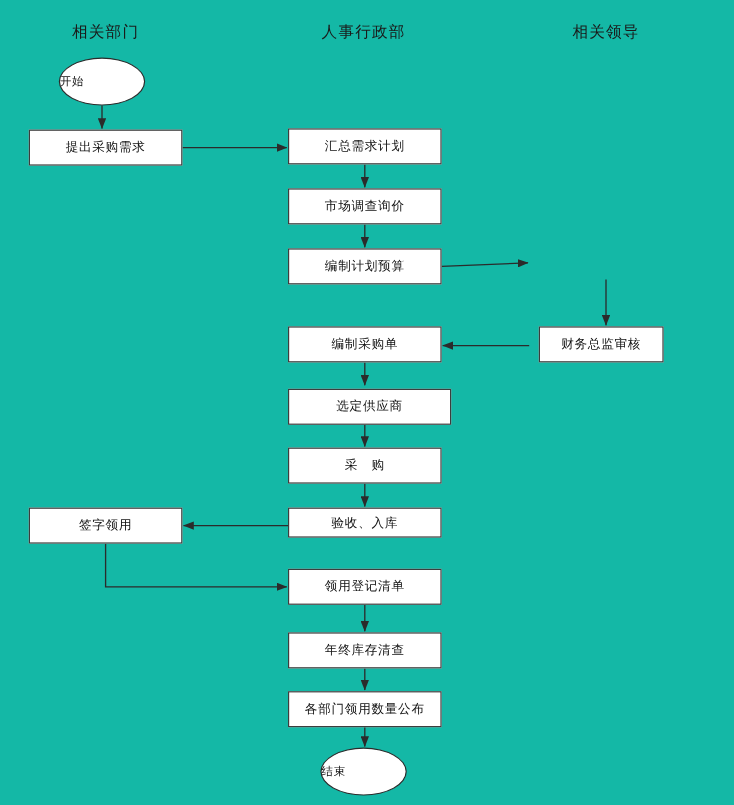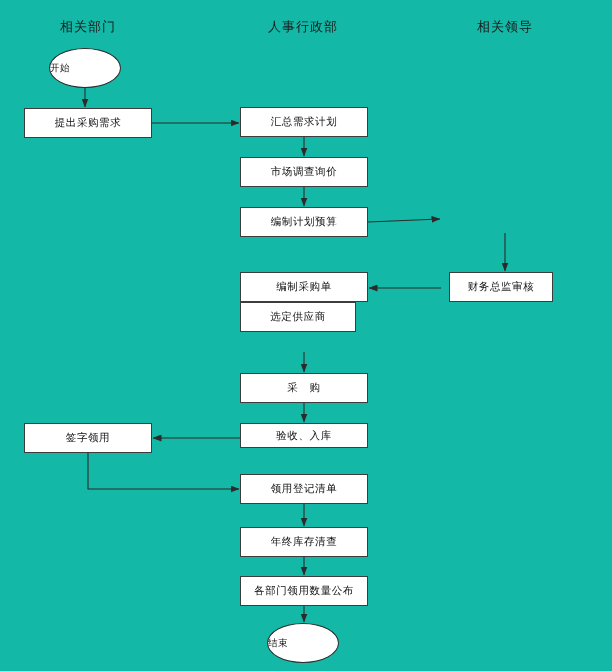--- a/index.html
+++ b/index.html
@@ -135,21 +135,21 @@
 
 
   <div class="node" style="left:449px; top:272px; width:104px; height:30px;">
     <span>财务总监审核</span>
   </div>
 
   <div class="node" style="left:240px; top:272px; width:128px; height:30px;">
     <span>编制采购单</span>
   </div>
 
-  <div class="node" style="left:240px; top:302px; width:116px; height:30px;">
+  <div class="node" style="left:240px; top:324px; width:136px; height:30px;">
     <span>选定供应商</span>
   </div>
 
   <div class="node" style="left:240px; top:373px; width:128px; height:30px;">
     <span>采　购</span>
   </div>
 
   <div class="node" style="left:240px; top:423px; width:128px; height:25px;">
     <span>验收、入库</span>
   </div>

